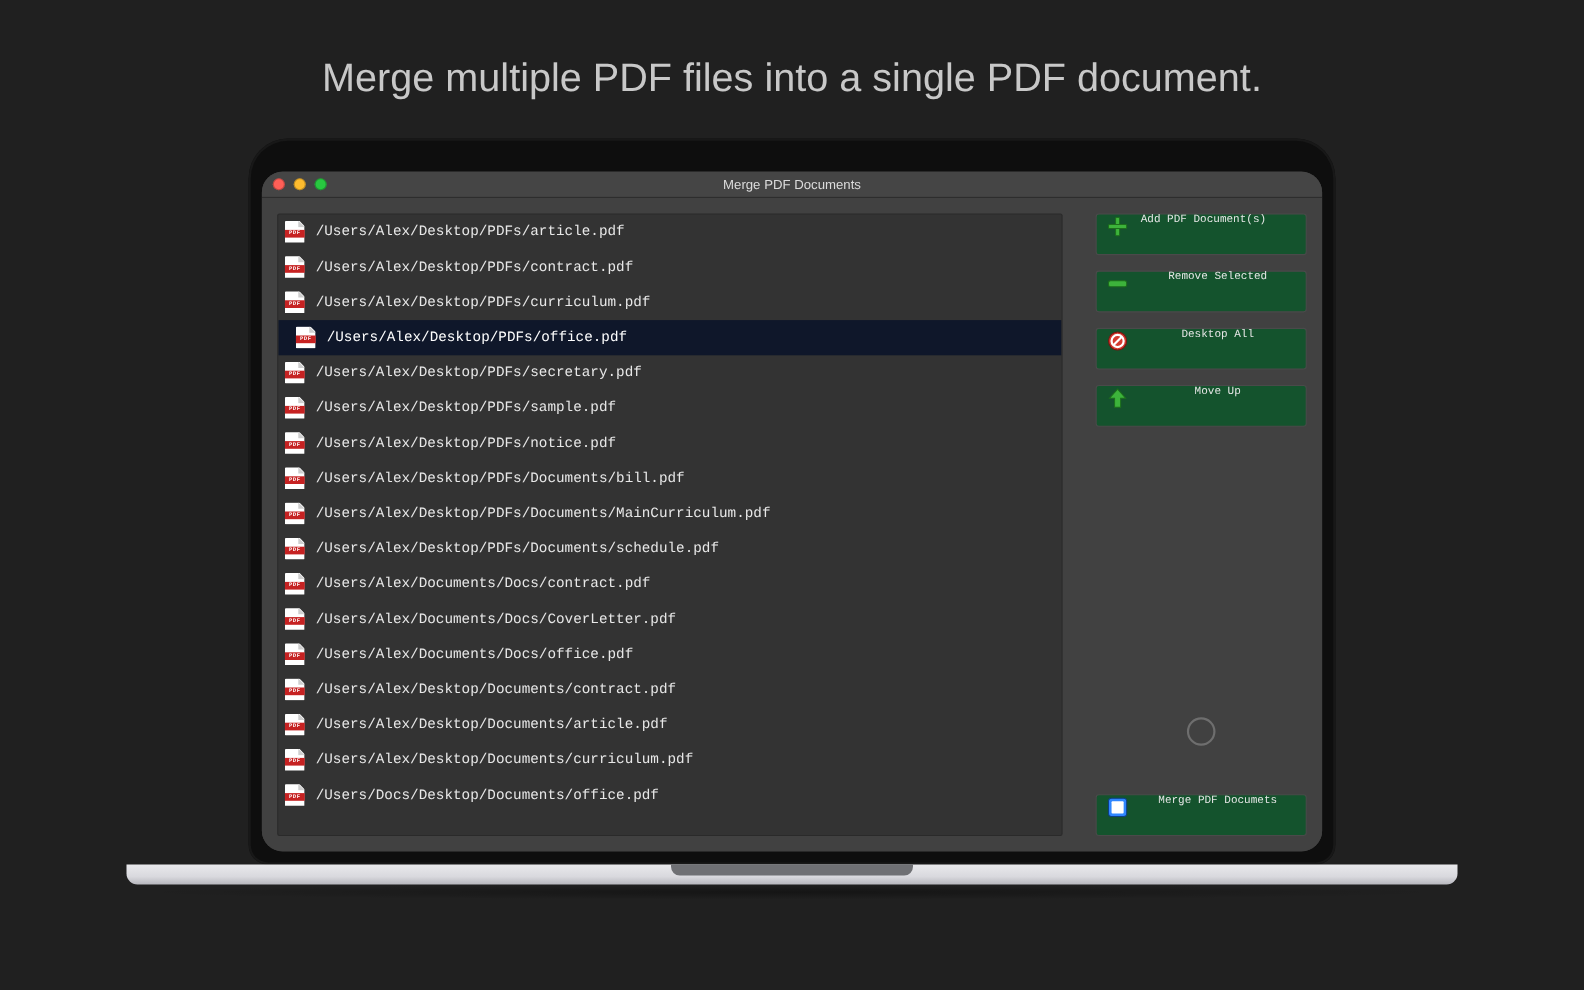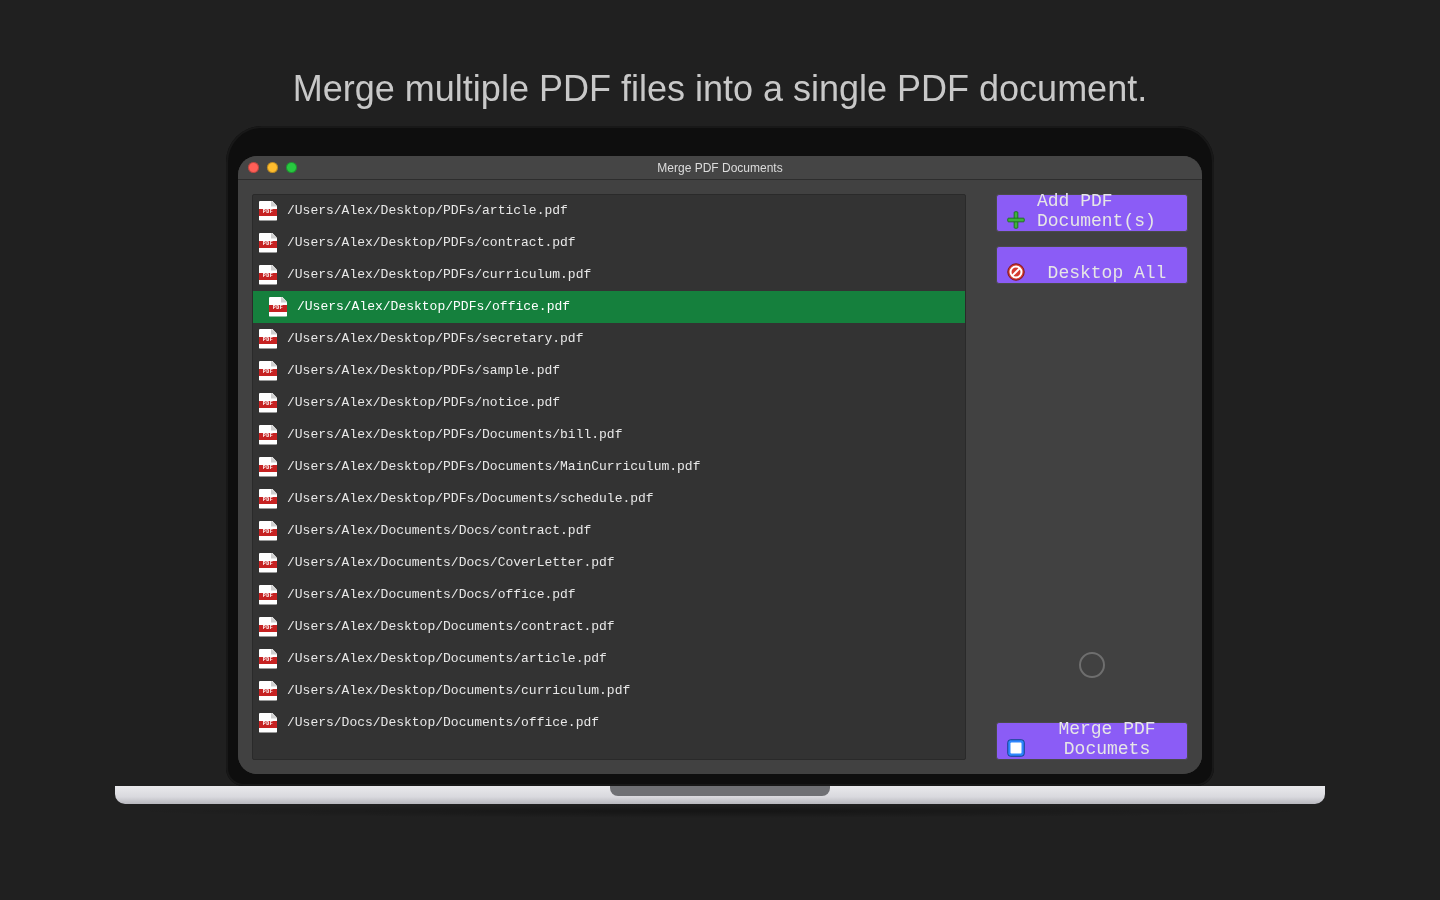--- a/index.html
+++ b/index.html
@@ -9,21 +9,21 @@
     font-family: "Segoe UI", "Helvetica Neue", Arial, sans-serif;
     color: #e6e6e6;
   }
 
   .tagline {
     width: 100%;
     text-align: center;
     font-size: 36px;
     font-weight: 300;
     color: #c8c8c8;
-    padding-top: 68px;
+    padding-top: 50px;
   }
 
   
   .laptop {
     position: absolute;
     left: 50%;
     top: 126px;
     transform: translateX(-50%);
     width: 988px;
   }
@@ -122,21 +122,21 @@
     align-items: center;
     height: 32px;
     padding: 0 6px 0 6px;
     gap: 10px;
     color: #e8e8e8;
     font-size: 13px;
     border-bottom: 1px solid rgba(0,0,0,0);
     cursor: default;
   }
   .file-row.selected {
-    background: #15803d;
+    background: #0f172a;
     color: #ffffff;
     padding-left: 16px;
   }
   .pdf-icon {
     width: 18px;
     height: 20px;
     position: relative;
     flex-shrink: 0;
   }
   .pdf-icon .sheet {
@@ -172,29 +172,29 @@
 
   
   .sidebar {
     width: 192px;
     display: flex;
     flex-direction: column;
     gap: 14px;
   }
   .side-btn {
     height: 38px;
-    background: #8b5cf6;
+    background: #14532d;
     border: 1px solid #4a4a4a;
     border-radius: 3px;
     display: flex;
-    align-items: flex-end;
+    align-items: flex-start;
     padding: 0 8px;
     gap: 8px;
     color: #e6e6e6;
-    font-size: 18px;
+    font-size: 10px;
     cursor: pointer;
   }
   .side-btn .label { flex: 1; text-align: center; }
   .side-btn .label.left { text-align: left; padding-left: 2px; }
 
   .side-spacer { flex: 1; display:flex; align-items:flex-end; justify-content:center; }
   .spinner-ring {
     width: 26px; height: 26px;
     border: 2px solid #6e6e6e;
     border-radius: 50%;
@@ -404,32 +404,48 @@
           <div class="side-btn">
             <span class="icon">
               <svg viewBox="0 0 24 24">
                 <rect x="10" y="3" width="4" height="18" rx="1" fill="#3db33b" stroke="#1d6e1c" stroke-width="1"></rect>
                 <rect x="3" y="10" width="18" height="4" rx="1" fill="#3db33b" stroke="#1d6e1c" stroke-width="1"></rect>
               </svg>
             </span>
             <span class="label left">Add PDF Document(s)</span>
           </div>
 
+          <div class="side-btn">
+            <span class="icon">
+              <svg viewBox="0 0 24 24">
+                <rect x="3" y="9" width="18" height="6" rx="2" fill="#3db33b" stroke="#1d6e1c" stroke-width="1"></rect>
+              </svg>
+            </span>
+            <span class="label">Remove Selected</span>
+          </div>
 
           <div class="side-btn">
             <span class="icon">
               <svg viewBox="0 0 24 24">
                 <circle cx="12" cy="12" r="9" fill="#d43a2f" stroke="#7a1410" stroke-width="1"></circle>
                 <circle cx="12" cy="12" r="6" fill="none" stroke="#ffffff" stroke-width="2.2"></circle>
                 <line x1="7.8" y1="16.2" x2="16.2" y2="7.8" stroke="#ffffff" stroke-width="2.2"></line>
               </svg>
             </span>
             <span class="label">Desktop All</span>
           </div>
 
+          <div class="side-btn">
+            <span class="icon">
+              <svg viewBox="0 0 24 24">
+                <path d="M12 3 L20 12 L15 12 L15 21 L9 21 L9 12 L4 12 Z" fill="#3db33b" stroke="#1d6e1c" stroke-width="1"></path>
+              </svg>
+            </span>
+            <span class="label">Move Up</span>
+          </div>
 
 
           <div class="side-spacer">
             <div class="spinner-ring"></div>
           </div>
 
           <div class="side-btn">
             <span class="icon">
               <svg viewBox="0 0 24 24">
                 <rect x="3" y="3" width="18" height="18" rx="3" fill="#2f86ff" stroke="#0c3e86" stroke-width="1"></rect>

